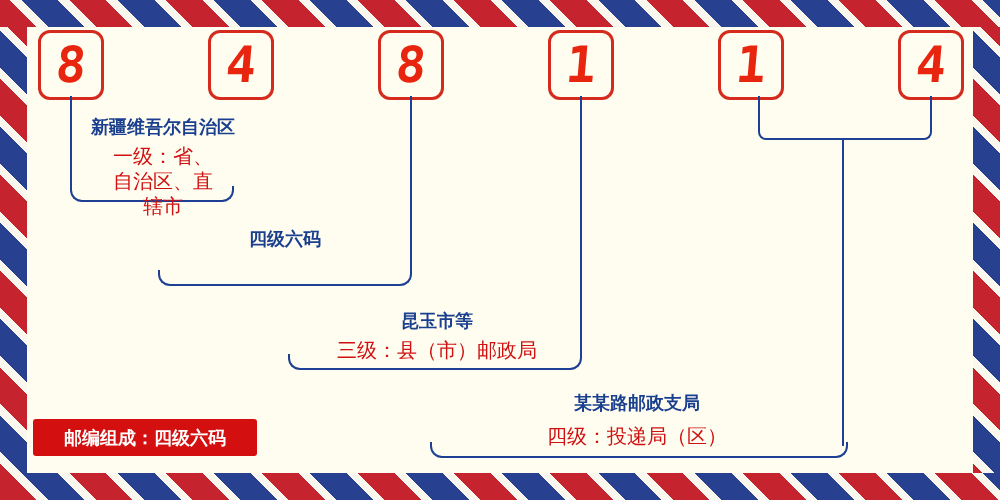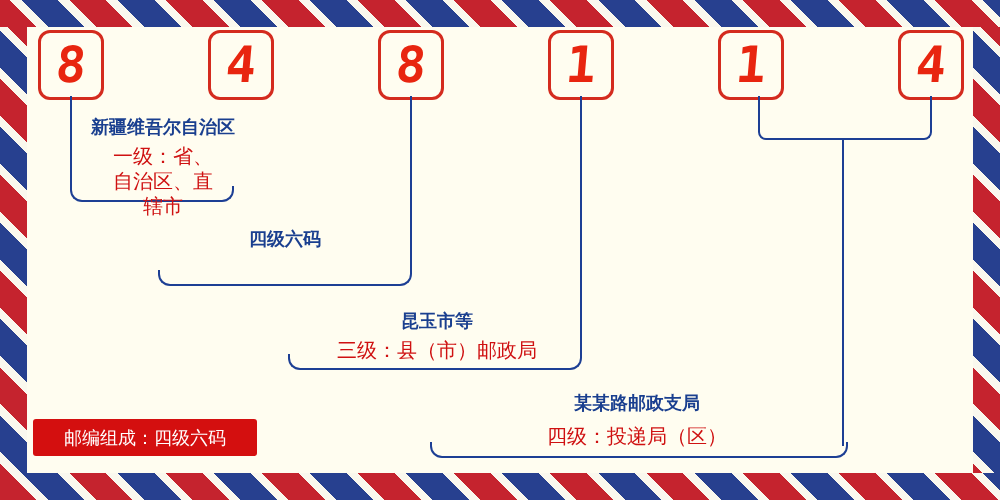--- a/index.html
+++ b/index.html
@@ -69,21 +69,21 @@
   .lbl3 { left:292px; top:308px; width:290px; }
   .lbl4 { left:492px; top:390px; width:290px; }
   .lbl4 .desc { margin-top:8px; }
   .lbl5 { left:779px; top:108px; width:130px; }
   .lbl5 .name { font-size:17px; line-height:24px; }
 
   
   .badge {
     position:absolute; left:33px; top:419px; width:224px; height:37px;
     background:var(--badge_bg,#d40f0f); color:var(--badge_text,#ffffff);
-    font-weight:normal; font-size:18px; line-height:37px; text-align:center;
+    font-weight:bold; font-size:18px; line-height:37px; text-align:center;
     border-radius:3px;
   }
 </style>
 </head>
 <body>
 
 <div class="canvas">
 
   <div class="stripe stripe-left"></div>
   <div class="stripe stripe-right"></div>

